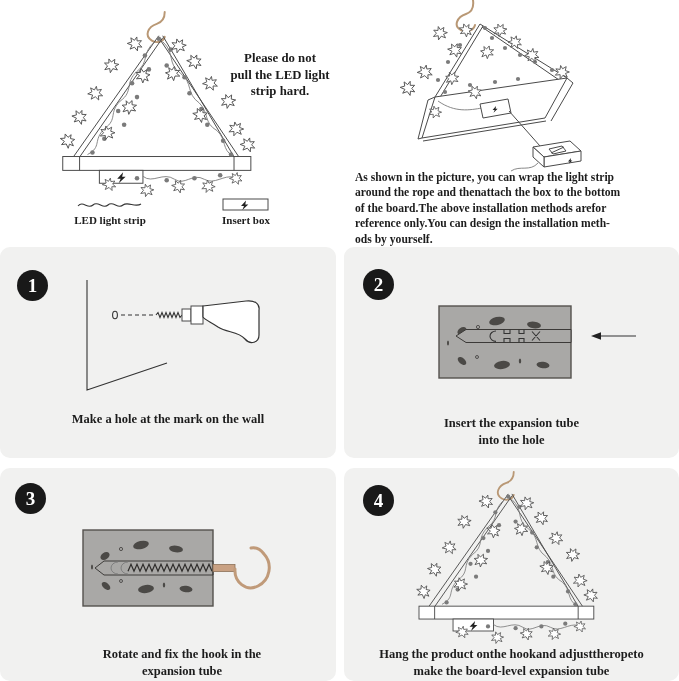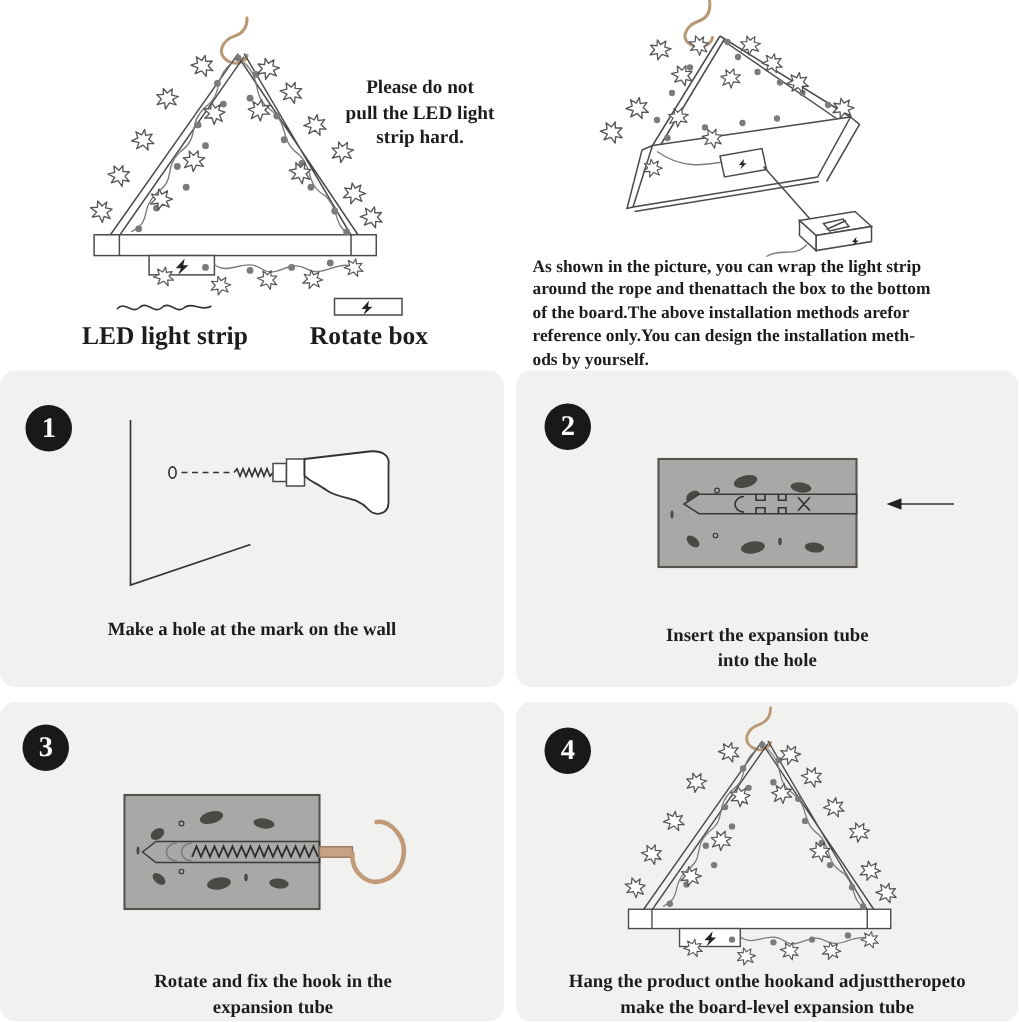--- a/index.html
+++ b/index.html
@@ -17,21 +17,21 @@
   .thin{stroke:#7a7a7a;stroke-width:0.9;fill:none;}
   .tan{stroke:#b99875;stroke-width:2;fill:none;stroke-linecap:round;}
   .wall{fill:#a9a8a6;stroke:#55524e;stroke-width:1.4;}
   .blob{fill:#4b4946;stroke:none;}
   .tube{fill:#a9a8a6;stroke:#3c3a38;stroke-width:1;}
   
   .warning{position:absolute;left:206px;top:50px;width:148px;text-align:center;
     font-size:12.8px;line-height:1.3;white-space:pre-line;}
   .desc{position:absolute;left:355px;top:170px;width:326px;font-size:11.6px;
     line-height:1.33;white-space:pre-line;}
-  .legend-label{position:absolute;top:214px;font-size:17px;text-align:center;}
+  .legend-label{position:absolute;top:214px;font-size:11px;text-align:center;}
   .panel{position:absolute;background:#f1f1f0;border-radius:10px;}
   .badge{position:absolute;width:31px;height:31px;border-radius:50%;background:#191919;
     color:#fff;font-size:19px;line-height:31px;text-align:center;}
   .caption{position:absolute;left:0;right:0;text-align:center;font-size:12.5px;
     line-height:1.35;white-space:pre-line;}
 </style>
 </head>
 <body>
 
 <div class="page">
@@ -122,21 +122,21 @@
 
     <svg style="left:75px;top:197px" width="72" height="16" viewBox="0 0 72 16">
       <path class="ln2" d="M3,9 C8,3 13,13 18,8 C23,3 28,13 33,8 C38,3 43,13 48,8 C53,4 60,11 66,7"></path>
     </svg>
     <div class="legend-label" style="left:40px;width:140px;">LED light strip</div>
 
     <svg style="left:222px;top:197px" width="48" height="16" viewBox="0 0 48 16">
       <rect x="1" y="2" width="45" height="11" class="wh"></rect>
       <path d="M24,3.5 l-5,5.5 h3 l-1.7,4 6,-5.5 h-3 z" fill="#222"></path>
     </svg>
-    <div class="legend-label" style="left:186px;width:120px;">Rotate box</div>
+    <div class="legend-label" style="left:186px;width:120px;">Insert box</div>
 
     <svg style="left:340px;top:0" width="339" height="190" viewBox="0 0 339 190">
 
       <path class="tan" d="M133,0 C134,7 132,12 126,14 C117,17 113,26 121,30 C127,33 134,30 135,25"></path>
 
       <path class="ln" d="M140,24 L95,97 M143,26 L99,99 M140,24 L227,78 M142,27 L222,82"></path>
 
       <polygon class="wh" points="95,97 227,78 205,118 82,138"></polygon>
       <path class="ln" d="M83,141 L206,121 M227,78 L233,83 L211,121 M95,97 L88,100 L78,139 L82,138"></path>
 

